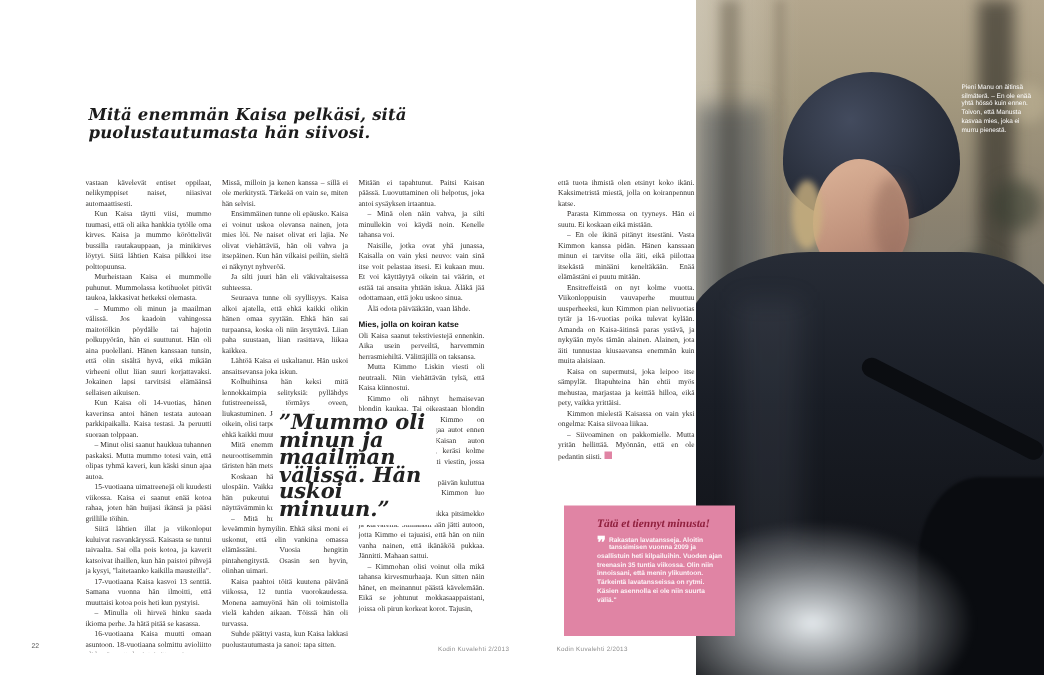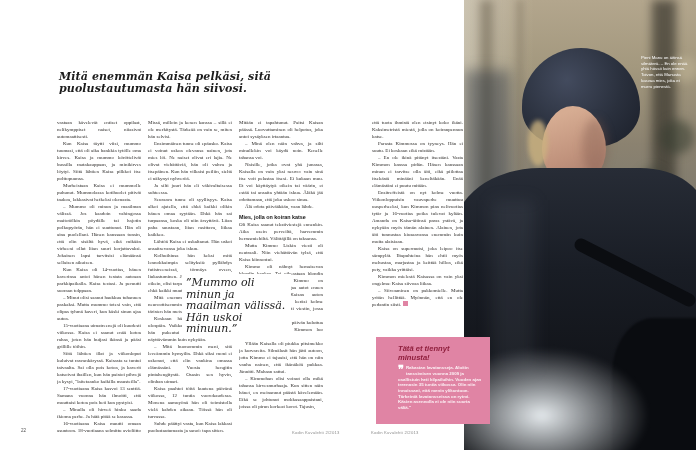--- a/index.html
+++ b/index.html
@@ -19,41 +19,41 @@
   .col{width:84px;overflow:hidden;font-size:5px;line-height:7px;
        text-align:justify;color:#2e2c2a;}
   .col p{margin:0;text-indent:6px;}
   .col p:first-child{text-indent:0;}
   .subhead{font-family:"Liberation Sans",sans-serif;font-weight:bold;
            font-size:5.4px;line-height:7px;margin-top:4px;color:#151515;}
   .subhead + p{text-indent:0;}
 
   .pullquote{position:absolute;left:182px;top:274px;width:102px;min-height:54px;
     background:#fff;padding:3px 3px 3px 4px;
-    font-family:"DejaVu Serif",serif;font-style:italic;font-weight:400;
-    font-size:11px;line-height:11.6px;color:#222;}
+    font-family:"DejaVu Serif",serif;font-style:italic;font-weight:700;
+    font-size:14px;line-height:11.6px;color:#222;}
 
   .pagenum{position:absolute;left:21px;top:428px;
     font-family:"Liberation Sans",sans-serif;font-size:4.6px;color:#555;}
   .footer{position:absolute;top:430px;font-family:"Liberation Sans",sans-serif;
     font-size:4.2px;color:#8d8d8d;letter-spacing:.2px;}
   .footer-left{left:292px;}
   .footer-right{left:371px;}
 
   
   .rcol{position:absolute;left:372px;top:119px;width:91px;height:197px;
         overflow:hidden;font-size:5px;line-height:7px;text-align:justify;color:#2e2c2a;}
   .rcol p{margin:0;text-indent:6px;}
   .rcol p:first-child{text-indent:0;}
   .endmark{display:inline-block;width:5px;height:5px;background:var(--pink);
            margin-left:2px;}
 
   .infobox{position:absolute;left:376px;top:337px;width:114px;height:87px;
     background:var(--pink);box-sizing:border-box;padding:8px 8px 5px 22px;}
-  .infobox h2{margin:0 0 3px 0;font-family:Liberation Sans, sans-serif;font-style:italic;
+  .infobox h2{margin:0 0 3px 0;font-family:Liberation Serif, serif;font-style:italic;
     font-weight:bold;font-size:7.6px;line-height:8.6px;color:var(--crimson);}
   .infobox p{margin:0;font-family:"Liberation Sans",sans-serif;font-weight:bold;
     font-size:4.4px;line-height:5.7px;color:#fdf2f6;text-align:left;}
   .qmark{float:left;font-family:"DejaVu Serif",serif;font-size:11px;line-height:9px;
     margin:0 2px 0 0;color:#fff;font-style:normal;}
 
   
   .photo{position:absolute;left:464px;top:0;width:232px;height:450px;overflow:hidden;
     background:linear-gradient(180deg,#b3a68d 0%,#a3987e 15%,#8b8270 32%,
       #7e7a6e 45%,#979a94 60%,#c3cbce 78%,#e3e9ec 92%,#eaeff1 100%);}

